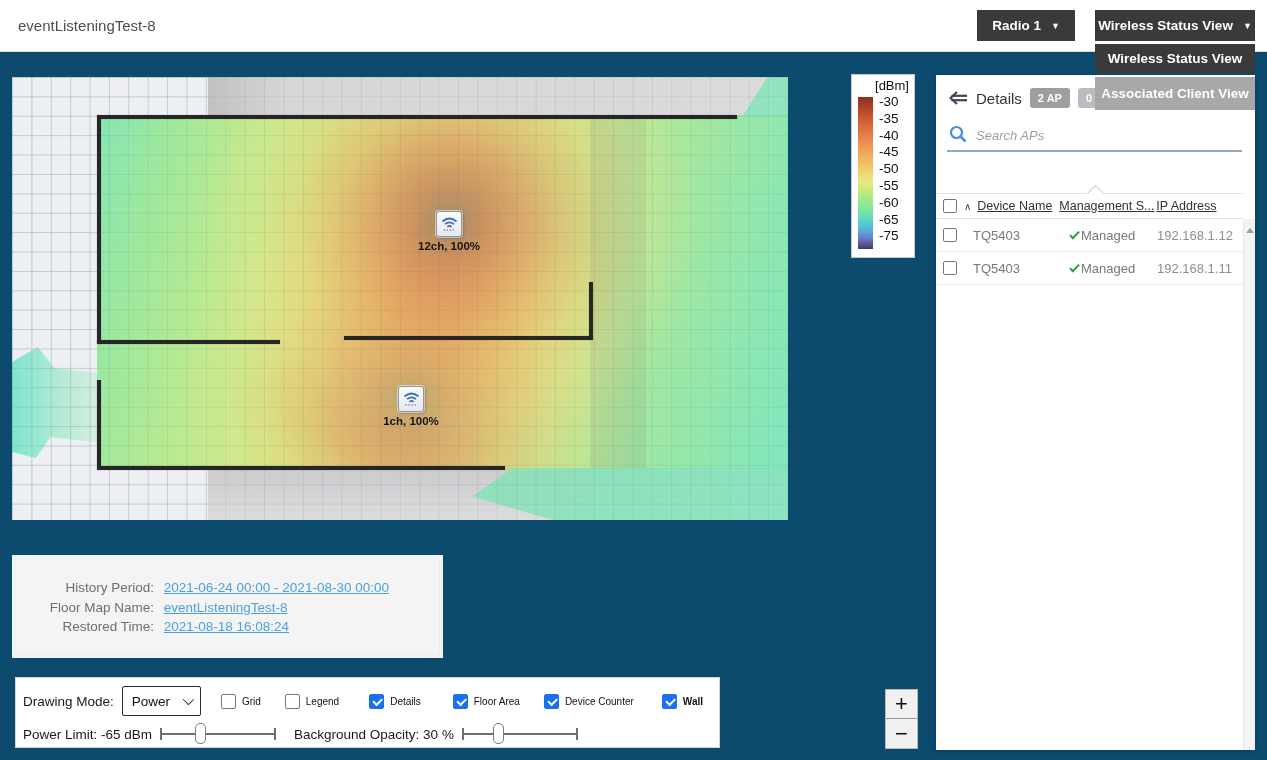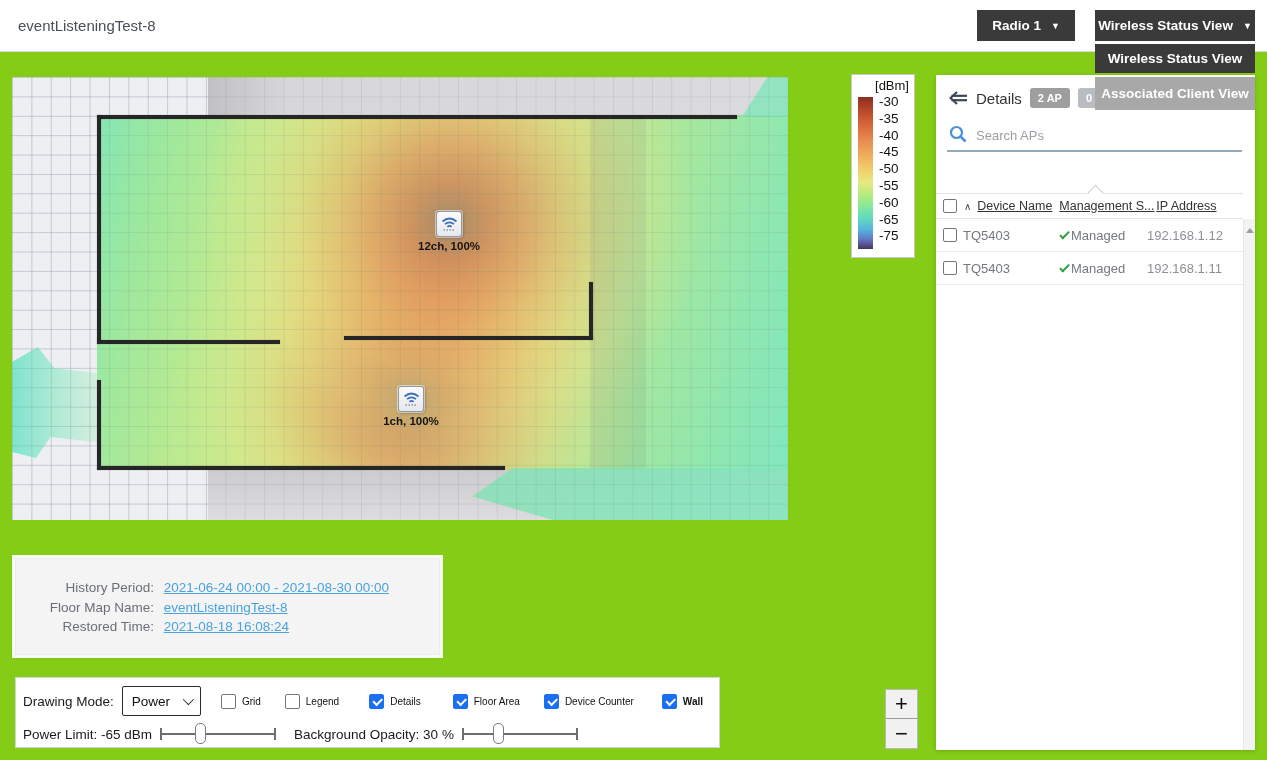--- a/index.html
+++ b/index.html
@@ -1,17 +1,17 @@
 <!DOCTYPE html>
 <html><head>
 <meta charset="utf-8">
 <style>
   * { margin:0; padding:0; box-sizing:border-box; }
   body { font-family:"Liberation Sans", sans-serif; }
-  .page { position:relative; width:1267px; height:760px; background:#84cc16; overflow:hidden; }
+  .page { position:relative; width:1267px; height:760px; background:#0c4a6e; overflow:hidden; }
 
   
   .topbar { position:absolute; left:0; top:0; width:1267px; height:52px; background:#fff; border-bottom:1px solid #dcdcdc; z-index:20; }
   .page-title { position:absolute; left:18px; top:0; line-height:52px; font-size:15px; color:#4a4f57; }
   .dd-btn { position:absolute; top:10px; height:31px; background:#3a3a3a; color:#fff; border:none;
             font-family:inherit; font-size:13.5px; font-weight:600; display:flex; align-items:center; justify-content:center; gap:10px; cursor:pointer; }
   .dd-btn .caret { font-size:9px; }
   .btn-radio { left:977px; width:98px; }
   .btn-view  { left:1095px; width:160px; }
 
@@ -74,34 +74,34 @@
   .legend-labels span { display:block; height:16.8px; font-size:13.5px; color:#111; }
 
   
   .panel { position:absolute; left:936px; top:75px; width:319px; height:675px; background:#fff; box-shadow:0 1px 4px rgba(0,0,0,.18); z-index:5; }
   .panel-head { position:absolute; left:13px; top:13px; display:flex; align-items:center; gap:8px; }
   .details-label { font-size:15px; color:#333; }
   .badge { color:#fff; font-size:11px; font-weight:700; padding:4px 8px; border-radius:3px; white-space:nowrap; }
   .badge-ap  { background:#9e9e9e; }
   .badge-sel { background:#b9bcc0; }
   .search-row { position:absolute; left:13px; top:49px; width:293px; height:26px; }
-  .search-input { position:absolute; left:27px; top:0; width:266px; height:22px; border:none; outline:none; font-family:inherit; font-size:13px; color:#333; background:transparent; }
+  .search-input { position:absolute; left:27px; top:0; width:266px; height:22px; border:none; outline:none; font-family:inherit; font-size:13px; color:#333; background:transparent;font-style:italic; }
   .search-input::placeholder { color:#9aa0a6; }
   .search-underline { position:absolute; left:-2px; right:0; bottom:-2px; height:2px; background:#93aabd; }
   .notch { position:absolute; left:154px; top:112px; width:11px; height:11px; background:#fff; border-left:1px solid #cfcfcf; border-top:1px solid #cfcfcf; transform:rotate(45deg); z-index:2; }
   .thead { position:absolute; left:0; top:118px; width:307px; height:26px; border-top:1px solid #e3e3e3; border-bottom:1px solid #e3e3e3;
            display:flex; align-items:center; padding-left:7px; background:#fff; }
   .sort-glyph { font-size:10px; color:#444; margin:0 6px 0 7px; }
   .col-link { font-size:12.5px; color:#333; text-decoration:underline; cursor:pointer; white-space:nowrap; }
   .col-name { width:82px; }
   .col-mgmt { width:97px; }
   .cbox { width:14px; height:14px; border:1px solid #767676; background:#fff; border-radius:2px; flex:none; cursor:pointer; }
   .trow { position:absolute; left:0; width:307px; height:33px; border-bottom:1px solid #ececec; display:flex; align-items:center; padding-left:7px; font-size:13px; color:#75787c; }
   .row0 { top:144px; } .row1 { top:177px; }
-  .cell-name { margin-left:6px; width:98px; }
+  .cell-name { margin-left:16px; width:98px; }
   .cell-status { width:86px; display:flex; align-items:center; gap:0; }
   .gcheck { width:10px; height:5px; border-left:2.5px solid #2f9e41; border-bottom:2.5px solid #2f9e41; transform:rotate(-45deg) translateY(-2px); }
   .cell-ip { color:#8c9095; }
   .vscroll { position:absolute; left:307px; top:144px; width:12px; height:531px; background:#f2f3f4; border-left:1px solid #e7e7e7; }
   .vscroll .up-arrow { position:absolute; left:2px; top:9px; width:0; height:0; border-left:4px solid transparent; border-right:4px solid transparent; border-bottom:5px solid #9a9ea3; }
 
   
   .infobox { position:absolute; left:15px; top:558px; width:425px; height:97px; background:#f4f4f5; border:1px solid #ececec;
              outline:3px solid rgba(255,255,255,.95); box-shadow:0 1px 5px rgba(0,0,0,.13); padding-top:19px; }
   .info-row { line-height:19.5px; font-size:13.5px; }

